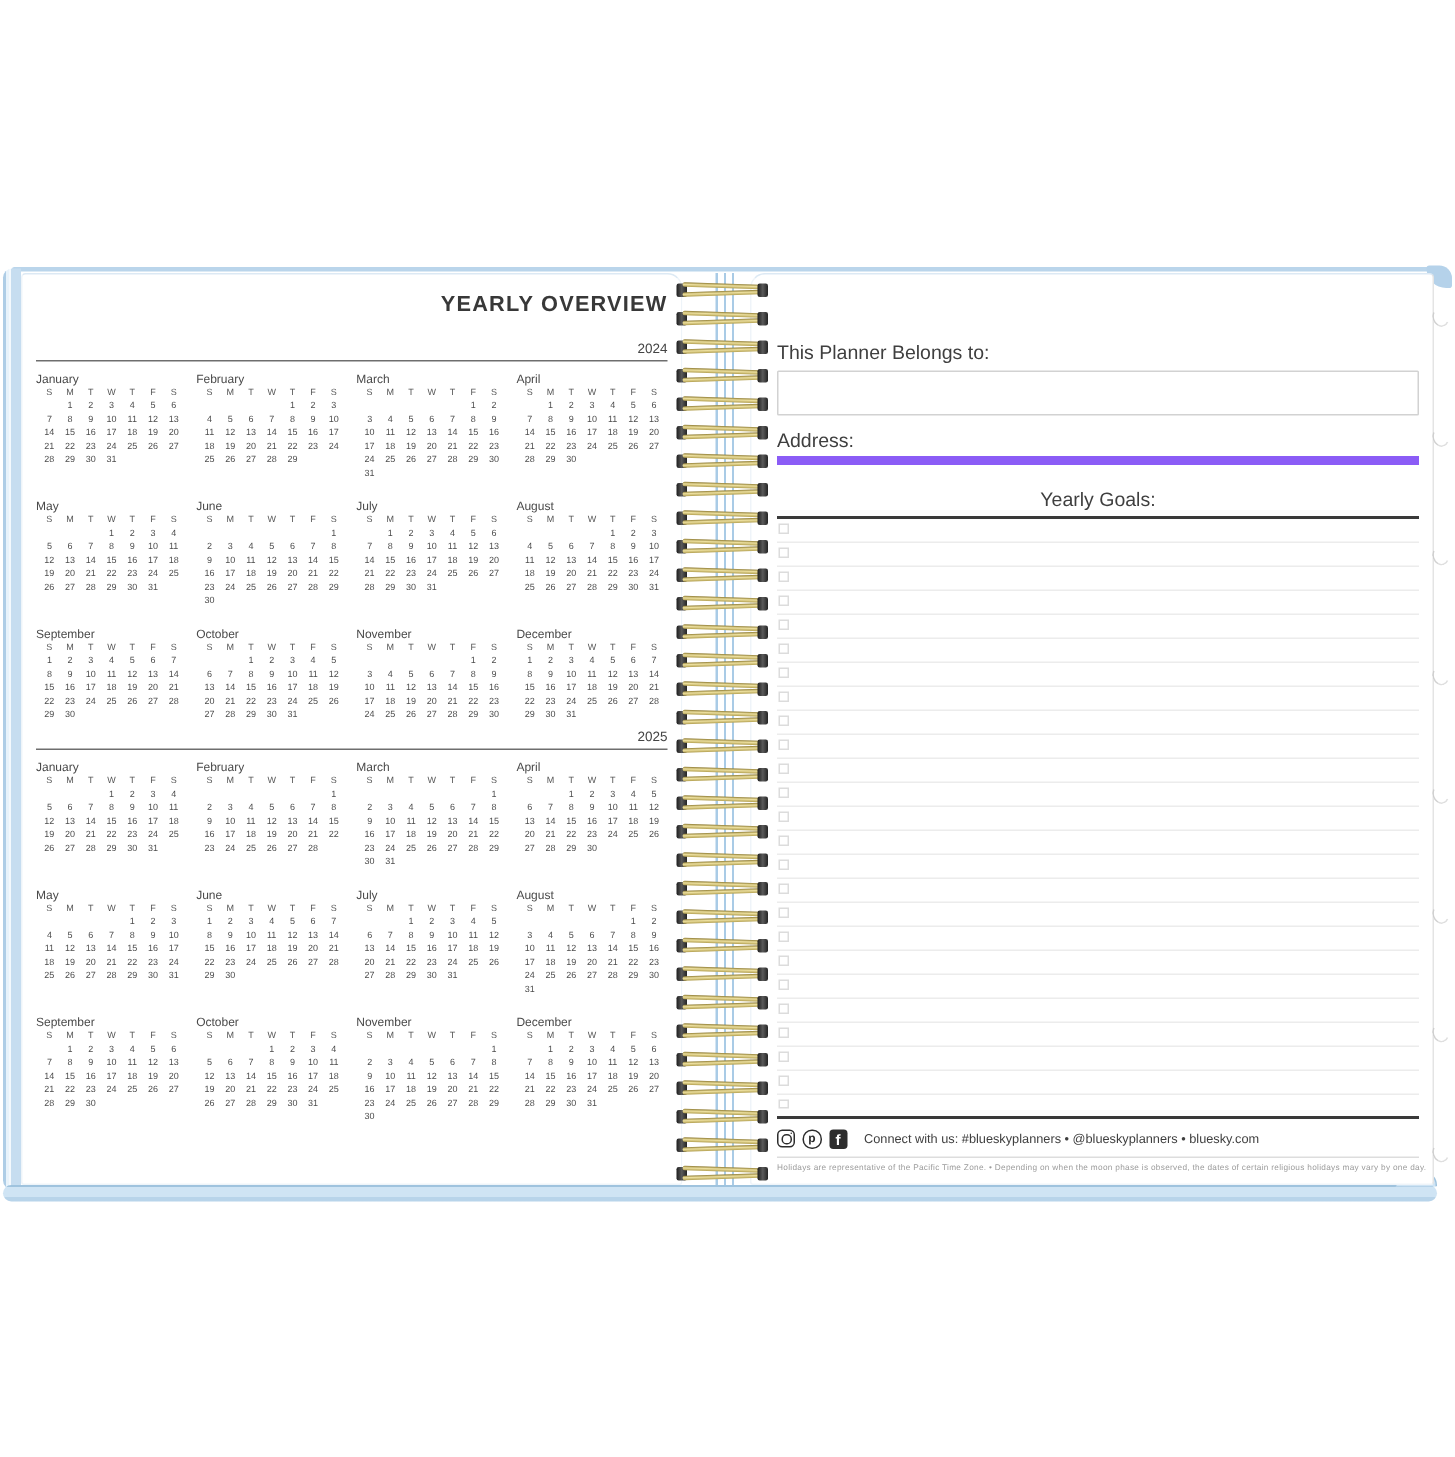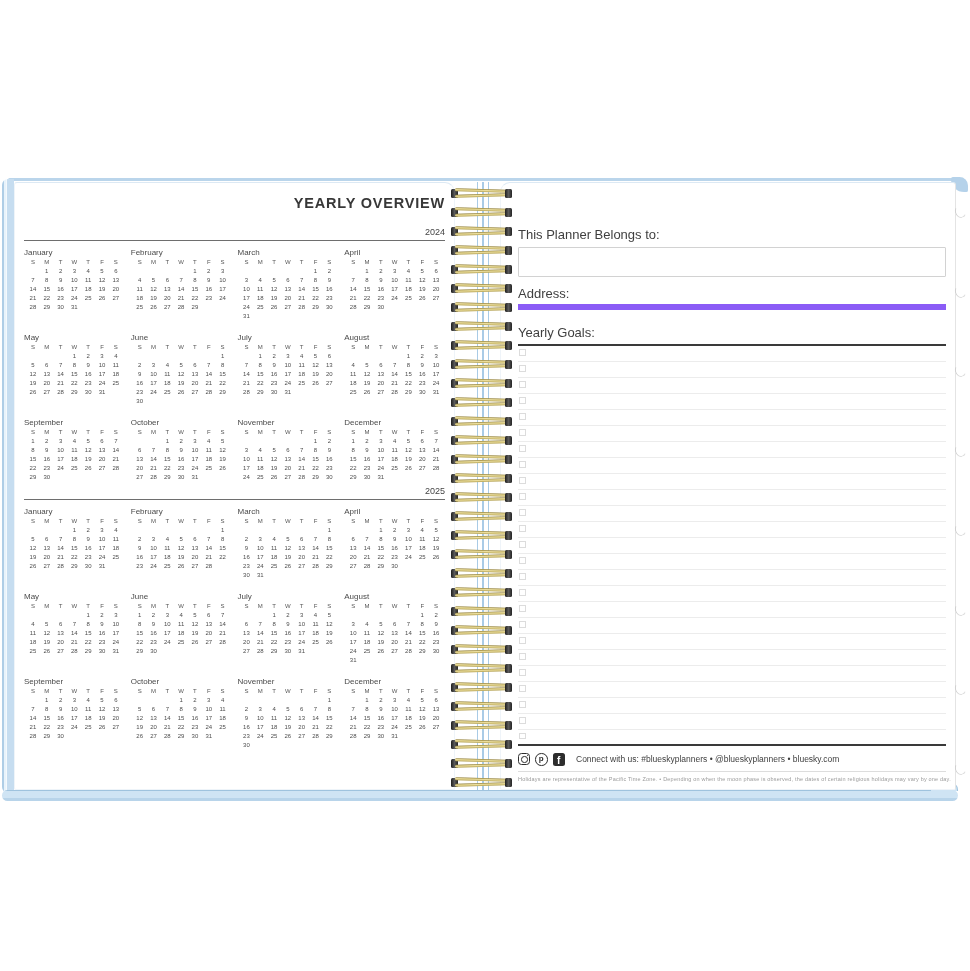--- a/index.html
+++ b/index.html
@@ -58,21 +58,21 @@
   .day-grid{display:grid;grid-template-columns:repeat(7,1fr);width:96%;margin:0 auto;}
   .day-grid span{font-size:6px;line-height:9px;text-align:center;color:#4d4d4d;}
   .day-grid span.hd{color:#565656;}
 
   
   .rp-label{font-size:13px;color:#3f3f3f;}
   .name-box{margin-top:5px;height:30px;border:1px solid #d2d2d2;border-radius:1px;background:#fff;}
   .field-line{margin-top:9px;padding-bottom:3px;border-bottom:6px solid #8b5cf6;}
   .pe-row{position:relative;margin-top:4px;padding-bottom:3px;border-bottom:1px solid #dadada;}
   .email-label{position:absolute;left:196px;top:0;}
-  .goals-label{margin-top:15px;padding-bottom:4px;border-bottom:2px solid var(--line-dark);}
+  .goals-label{margin-top:15px;padding-bottom:4px;border-bottom:2px solid var(--line-dark);text-align:center;}
   .goal-row{height:16px;border-bottom:1px solid var(--line-light);display:flex;align-items:center;}
   .goal-row.last{border-bottom:2px solid var(--line-dark);}
   .goal-checkbox{width:6.5px;height:6.5px;border:1px solid #dcdcdc;margin:-2px 0 0 1px;background:#fff;}
   .social-row{margin-top:7px;display:flex;align-items:center;gap:5px;}
   .icon-ig{width:12px;height:12px;border:1.4px solid #2d2d2d;border-radius:3.5px;position:relative;flex:none;}
   .icon-ig::before{content:"";position:absolute;left:2px;top:2px;width:4.5px;height:4.5px;
     border:1.2px solid #2d2d2d;border-radius:50%;}
   .icon-ig::after{content:"";position:absolute;right:0.6px;top:0.6px;width:1.6px;height:1.6px;
     background:#2d2d2d;border-radius:50%;}
   .icon-pin{width:12.5px;height:12.5px;border:1.4px solid #2d2d2d;border-radius:50%;flex:none;

